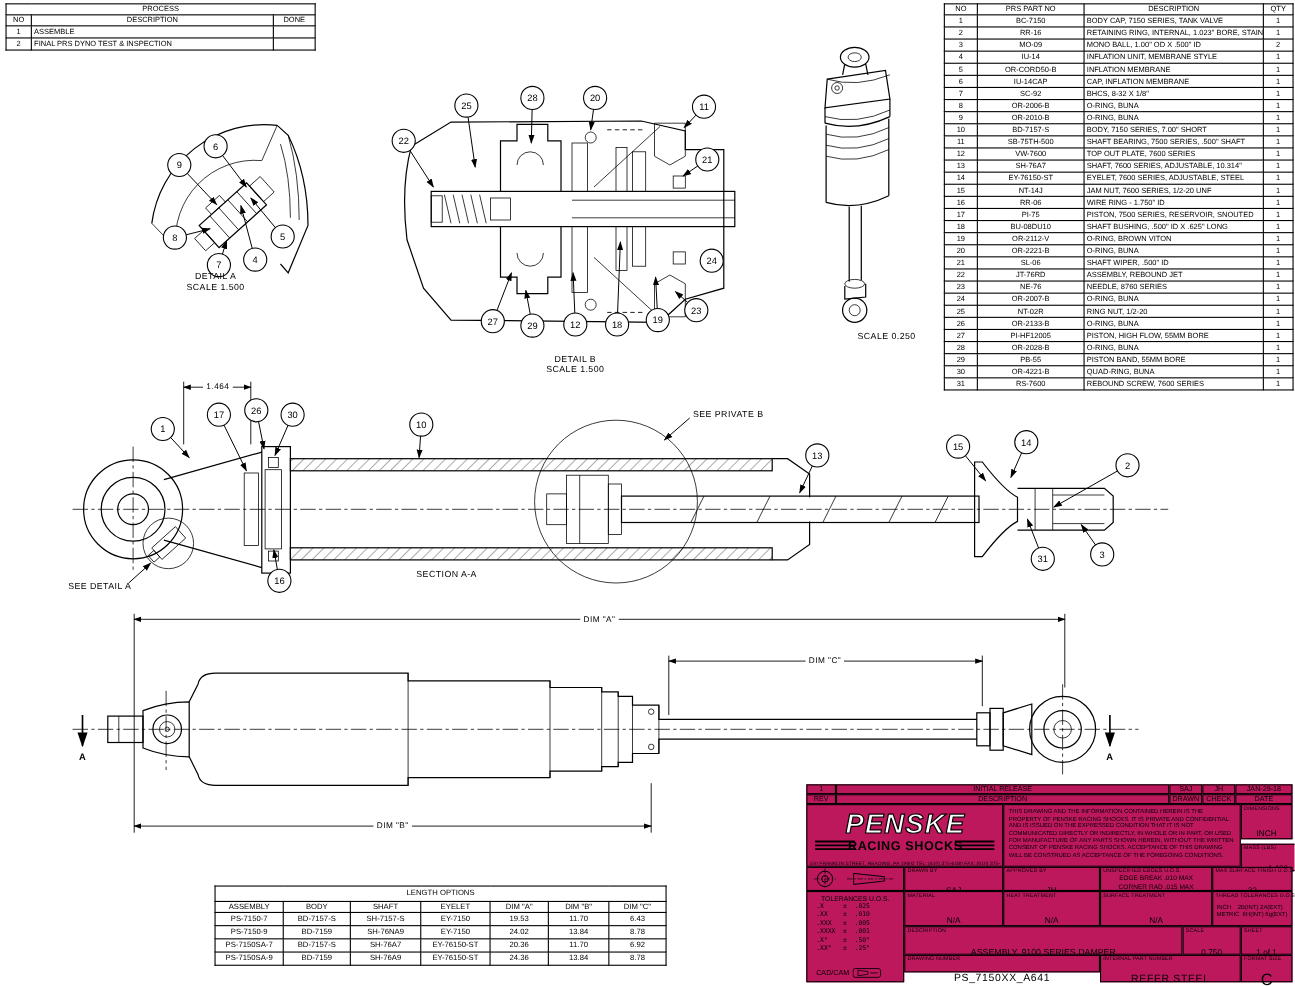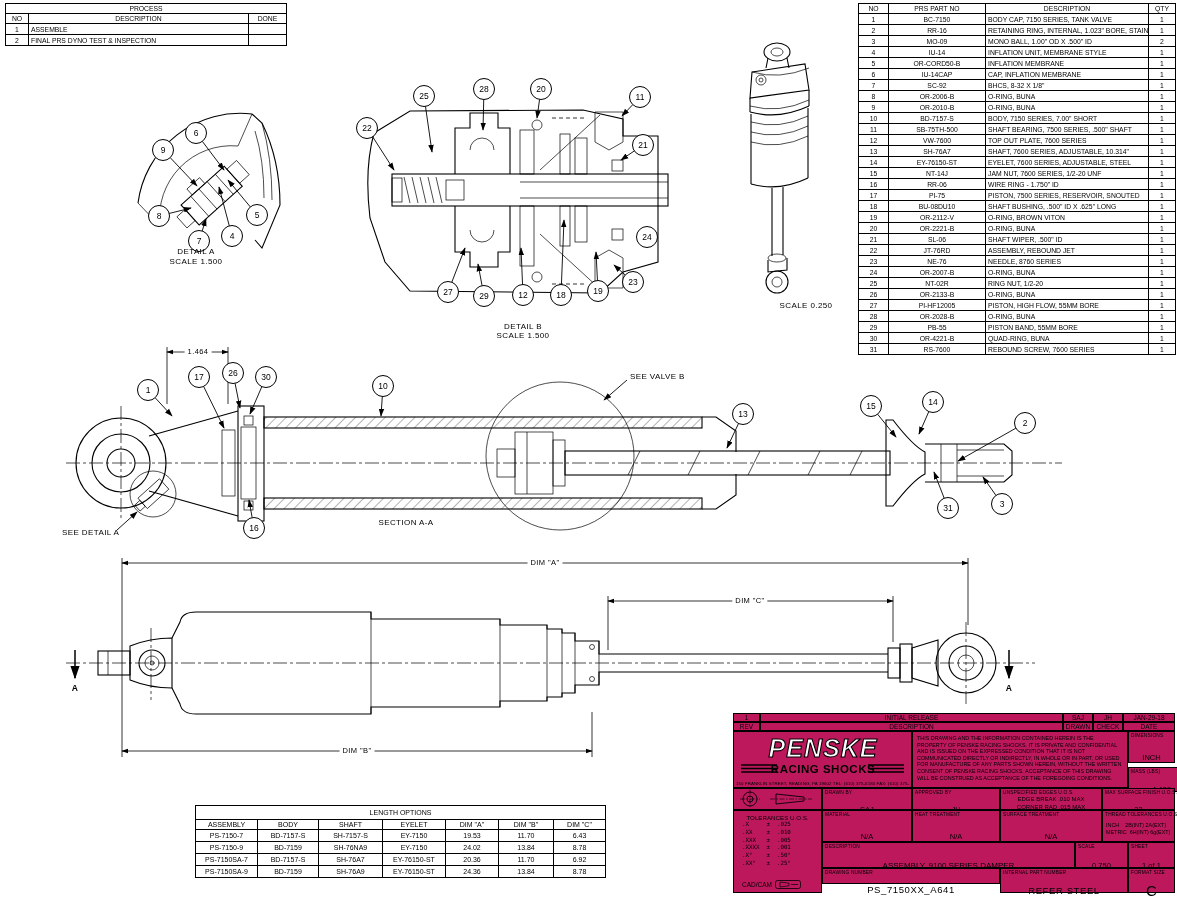--- a/index.html
+++ b/index.html
@@ -518,21 +518,21 @@
       <text x="1025" y="426" class="balloon-num">2</text>
       <line x1="995.9573192351666" y1="495.41303259734195" x2="983" y2="477" class="leader" marker-end="url(#arr)"></line>
       <circle cx="1002" cy="504" r="10.5" class="balloon"></circle>
       <text x="1002" y="507" class="balloon-num">3</text>
       <line x1="944.1943142578731" y1="498.2139509488164" x2="934" y2="472" class="leader" marker-end="url(#arr)"></line>
       <circle cx="948" cy="508" r="10.5" class="balloon"></circle>
       <text x="948" y="511" class="balloon-num">31</text>
     </svg>
   <div class="lbl bg" style="left:198px;top:352px;font-size:7.5px">1.464</div>
   <div class="lbl" style="left:62px;top:528px">SEE DETAIL  A</div>
-  <div class="lbl" style="left:630px;top:372px">SEE VALVE  B</div>
+  <div class="lbl" style="left:630px;top:372px">SEE PRIVATE  B</div>
   <div class="lbl c" style="left:406px;top:518px">SECTION  A-A</div>
 
   <svg class="draw" style="left:55px;top:548px" width="985" height="250" viewBox="55 548 985 250">
     <line class="cl" x1="66" y1="663" x2="1035" y2="663"></line>
     <line class="cl" x1="151" y1="628" x2="151" y2="700"></line>
     <line class="cl" x1="966" y1="622" x2="966" y2="704"></line>
 
     <rect class="ln" x="98" y="651" width="32" height="24"></rect>
     <line class="thin" x1="108" y1="651" x2="108" y2="675"></line>
     <path class="ln" d="M130,646 Q150,638 172,638 L172,688 Q150,688 130,680 Z"></path>

